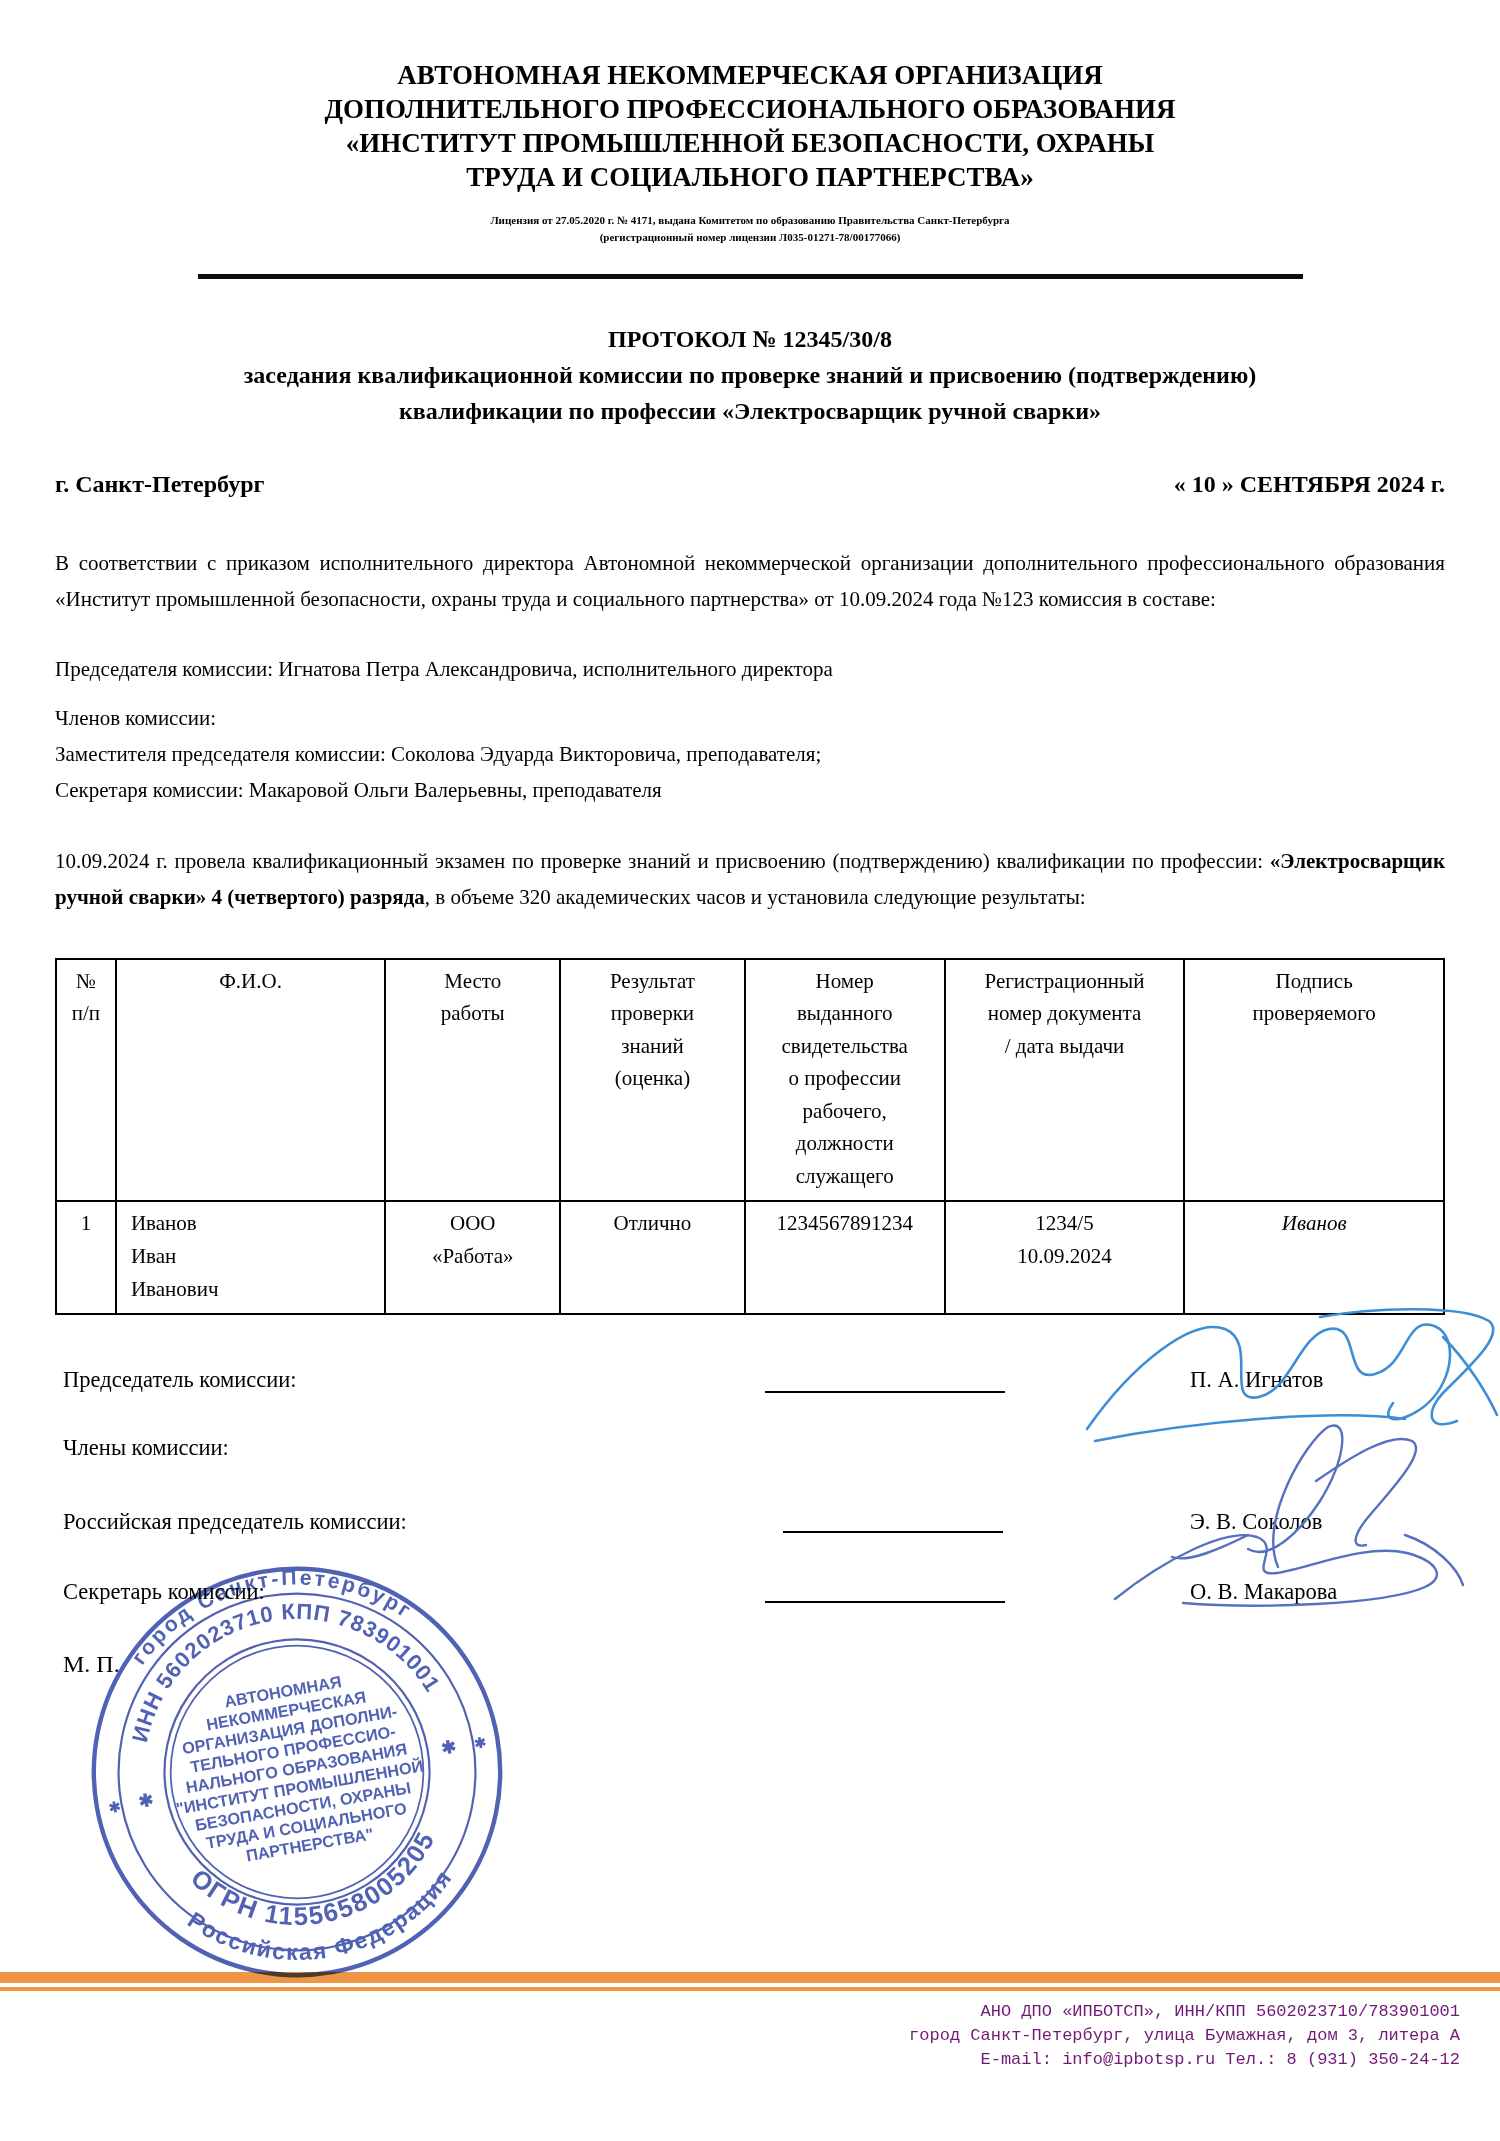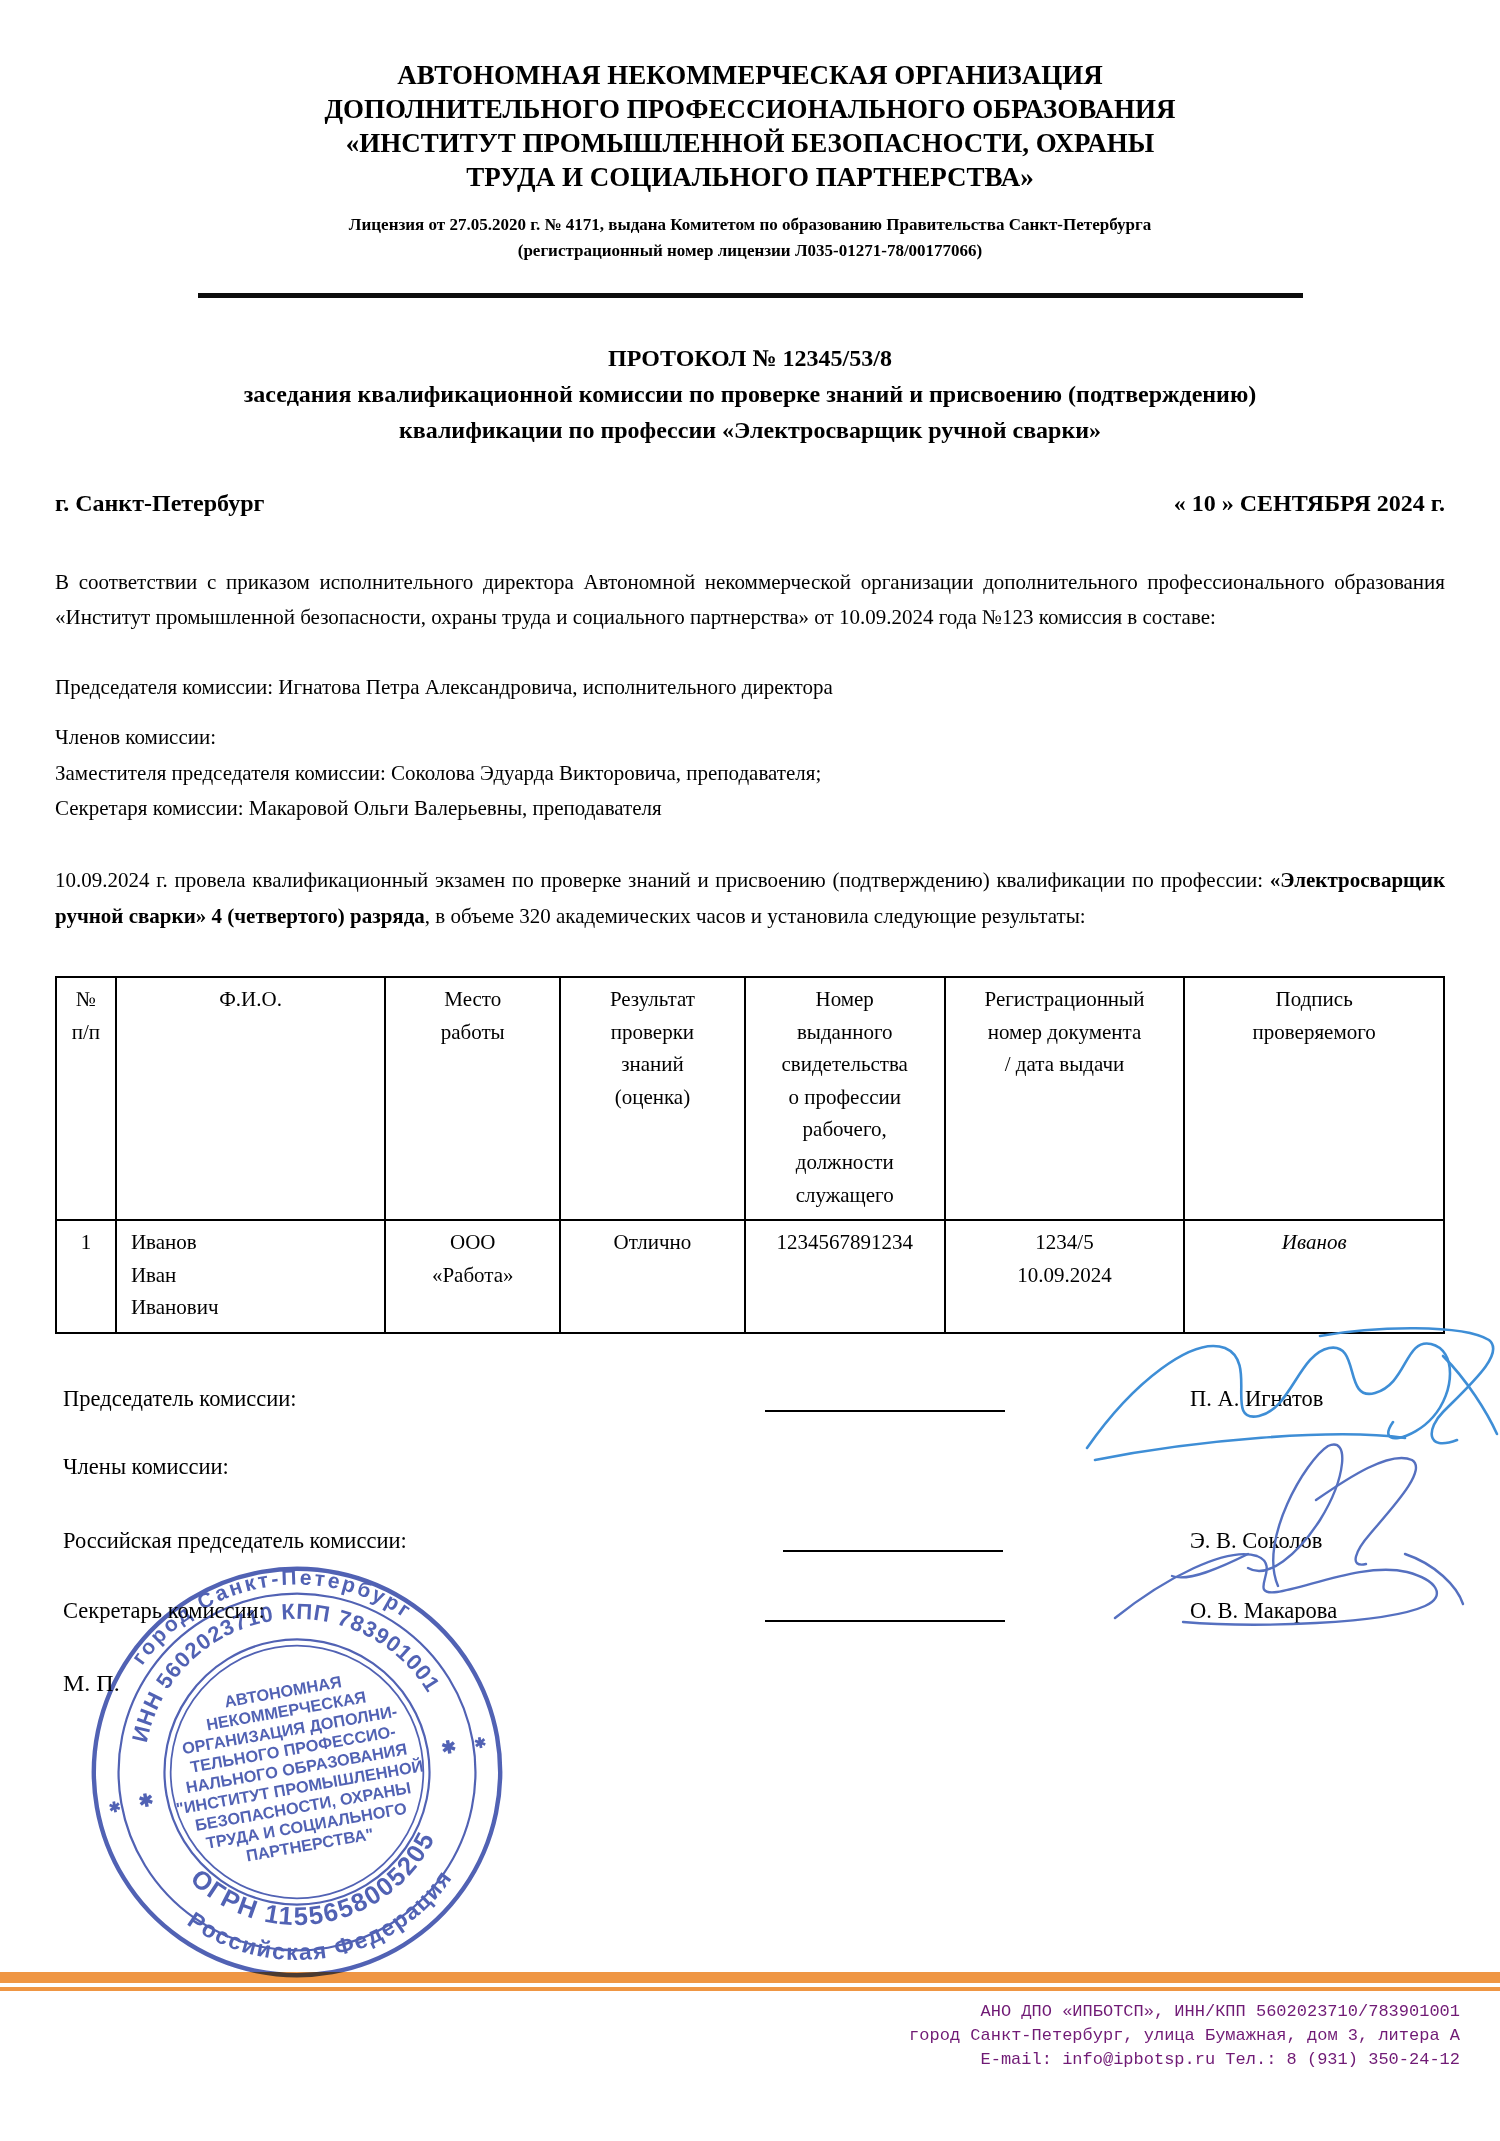--- a/index.html
+++ b/index.html
@@ -5,21 +5,21 @@
   * { margin:0; padding:0; box-sizing:border-box; }
   body { background:#888; }
   .sheet {
     position:relative; width:1500px; height:2141px; margin:0 auto;
     background:#ffffff; color:#000; overflow:hidden;
     font-family:"Liberation Serif", serif;
   }
   .content { padding:50px 55px 0 55px; }
 
   .org-name { text-align:center; font-weight:bold; font-size:27px; line-height:1.26; margin-top:8px; }
-  .license  { text-align:center; font-weight:bold; font-size:17px; line-height:1.55; margin-top:18px; }
+  .license  { text-align:center; font-weight:bold; font-size:11px; line-height:1.55; margin-top:18px; }
   .divider  { height:5px; background:#0d0d0d; width:1105px; margin:28px auto 0 auto; }
 
   .protocol-title { text-align:center; font-weight:bold; font-size:24px; line-height:1.5; margin-top:42px; }
   .protocol-sub   { text-align:center; font-weight:bold; font-size:24px; line-height:1.5; }
 
   .place-date { display:flex; justify-content:space-between; font-weight:bold; font-size:24px; margin-top:42px;gap:7px; }
 
   .para { font-size:21px; line-height:1.7; text-align:justify; }
   .p1 { margin-top:48px; }
   .line { font-size:21px; line-height:1.7; }
@@ -65,21 +65,21 @@
       <div>ТРУДА И СОЦИАЛЬНОГО ПАРТНЕРСТВА»</div>
     </div>
 
     <div class="license">
       <div>Лицензия от 27.05.2020 г. № 4171, выдана Комитетом по образованию Правительства Санкт-Петербурга</div>
       <div>(регистрационный номер лицензии Л035-01271-78/00177066)</div>
     </div>
 
     <div class="divider"></div>
 
-    <div class="protocol-title">ПРОТОКОЛ № 12345/53/8</div>
+    <div class="protocol-title">ПРОТОКОЛ № 12345/30/8</div>
     <div class="protocol-sub">
       <div>заседания квалификационной комиссии по проверке знаний и присвоению (подтверждению)</div>
       <div>квалификации по профессии «Электросварщик ручной сварки»</div>
     </div>
 
     <div class="place-date">
       <span>г. Санкт-Петербург</span>
       <span>« 10 » СЕНТЯБРЯ 2024 г.</span>
     </div>
 

